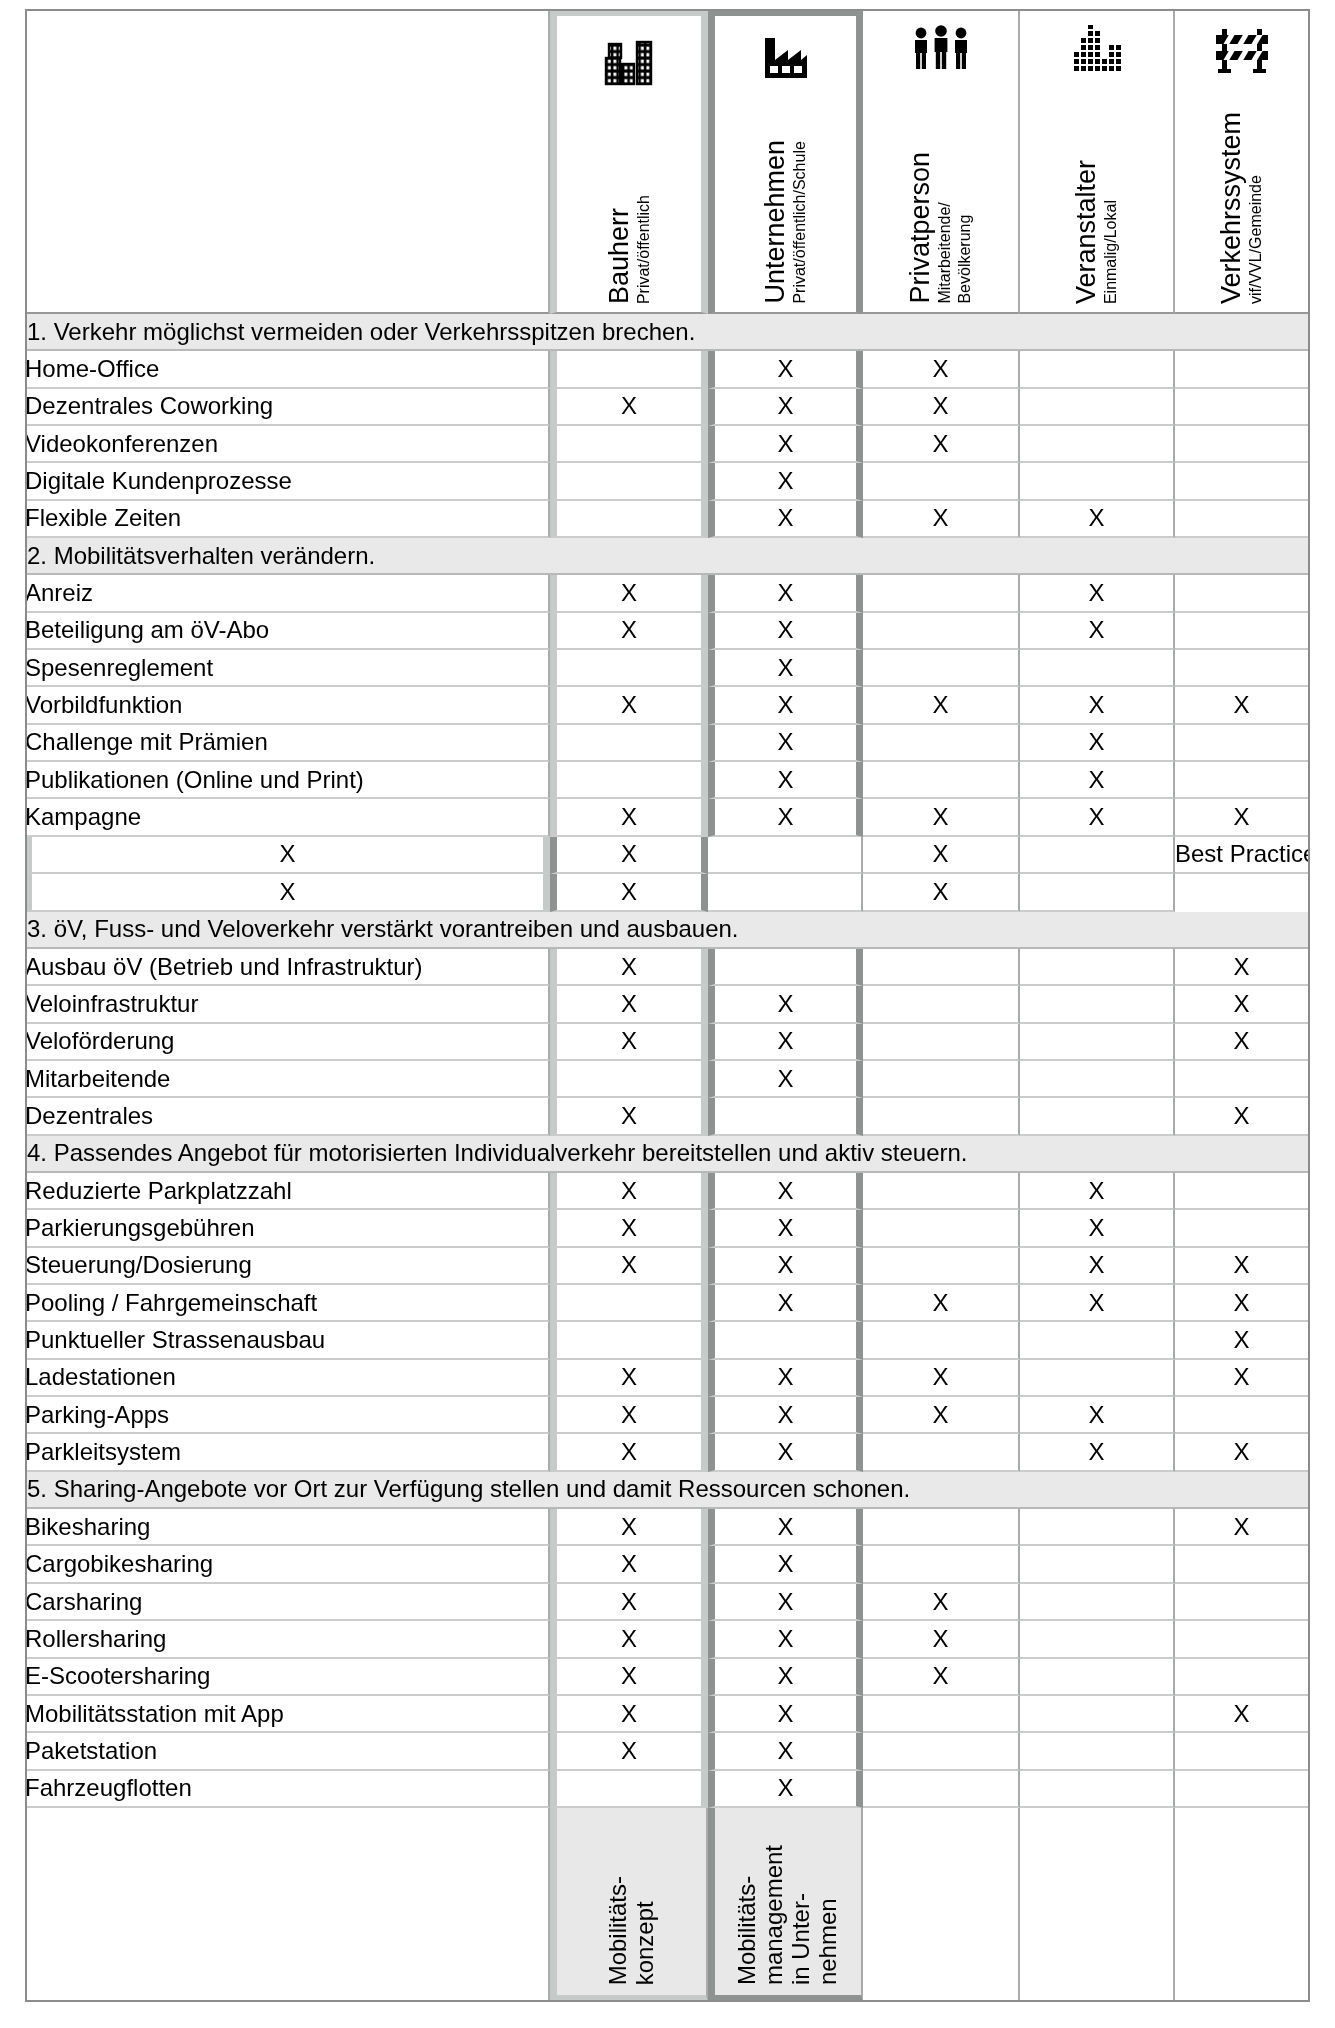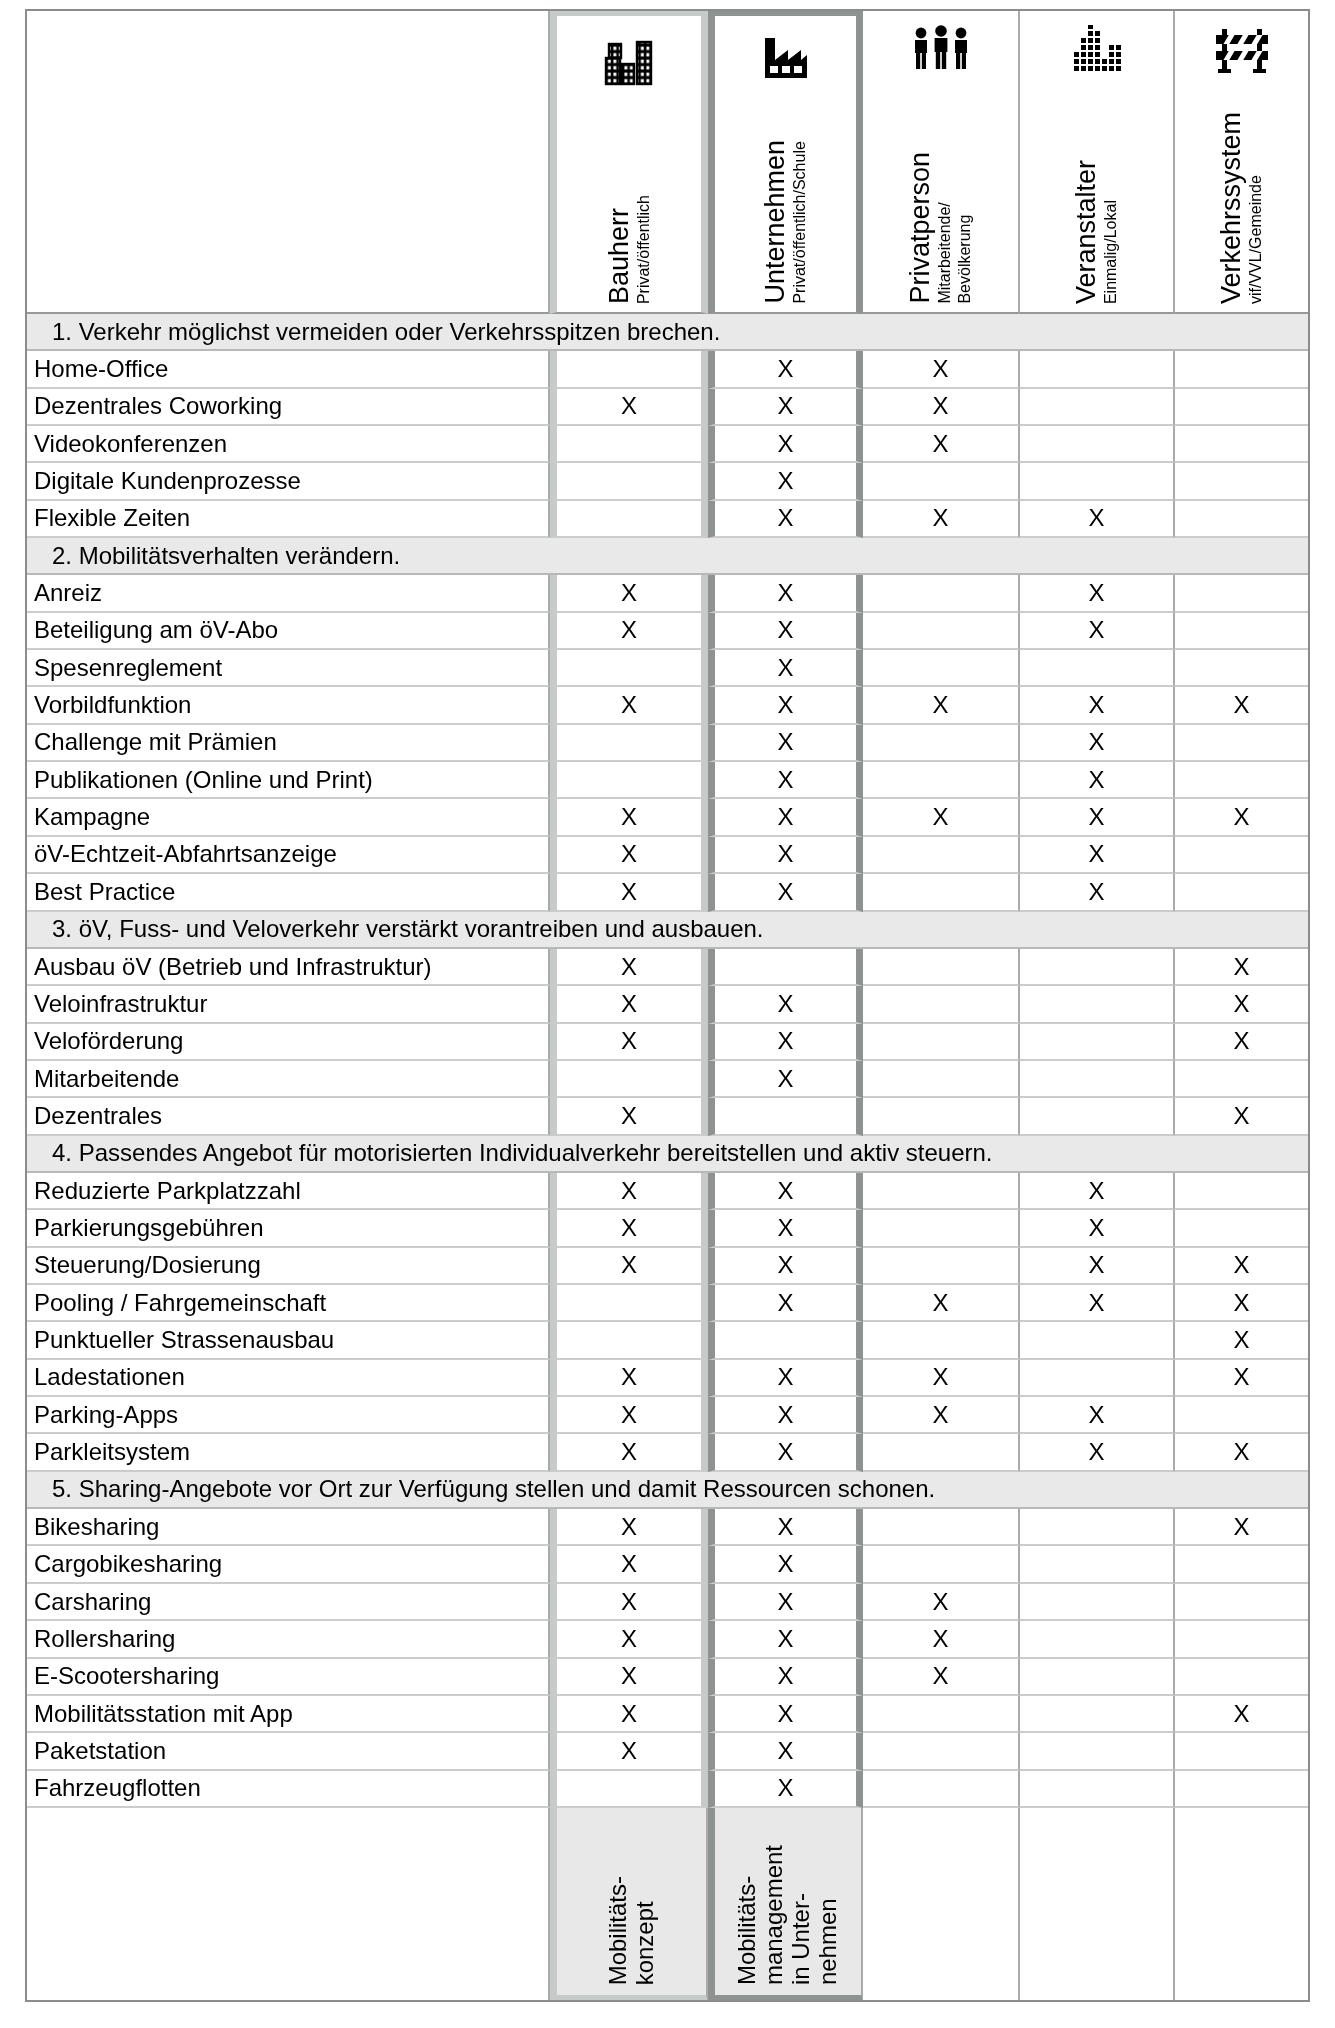--- a/index.html
+++ b/index.html
@@ -15,23 +15,23 @@
   .hcell{position:relative;height:305px;background:#fff;
          border-right:2px solid #a9abaa;border-bottom:2px solid #979997}
   .hicon{position:absolute;top:16px;left:0;right:0;display:flex;justify-content:center}
   .hrot{position:absolute;bottom:8px;left:0;right:0;display:flex;justify-content:center}
   .vstack{writing-mode:vertical-rl;transform:rotate(180deg);white-space:nowrap}
   .htitle{font-size:27px;line-height:1.12}
   .hsub{font-size:16px;line-height:1.25}
   
   .cell{height:37.35px;display:flex;align-items:center;font-size:24px;
         border-right:2px solid #a9abaa;border-bottom:2px solid #cbcdcc;background:#fff}
-  .lbl{padding-left:9px;overflow:hidden;white-space:nowrap}
+  .lbl{overflow:hidden;white-space:nowrap}
   .mark{justify-content:center}
-  .band{grid-column:1/-1;height:37.35px;display:flex;align-items:center;padding-left:27px;
+  .band{grid-column:1/-1;height:37.35px;display:flex;align-items:center;padding-left:2px;
         font-size:24px;background:#e9e9e9;border-bottom:2px solid #b7b9b8}
   
   .fb{border-left:7px solid #c6cac9;border-right:7px solid #c6cac9}
   .fu{border-left:7px solid #8e9291;border-right:7px solid #8e9291}
   .hcell.fb{border-top:7px solid #c6cac9}
   .hcell.fu{border-top:7px solid #8e9291}
   
   .fcell{height:194px;background:#fff;border-right:2px solid #a9abaa;position:relative}
   .fcell.fb{border-bottom:7px solid #c6cac9;background:#e7e8e7}
   .fcell.fu{border-bottom:7px solid #8e9291;background:#e7e8e7}
@@ -260,21 +260,20 @@
       <div class="cell mark fu">X</div>
       <div class="cell mark"></div>
       <div class="cell mark">X</div>
       <div class="cell mark"></div>
       <div class="cell lbl">Kampagne</div>
       <div class="cell mark fb">X</div>
       <div class="cell mark fu">X</div>
       <div class="cell mark">X</div>
       <div class="cell mark">X</div>
       <div class="cell mark">X</div>
-      <div class="cell lbl">öV-Echtzeit-Abfahrtsanzeige</div>
       <div class="cell mark fb">X</div>
       <div class="cell mark fu">X</div>
       <div class="cell mark"></div>
       <div class="cell mark">X</div>
       <div class="cell mark"></div>
       <div class="cell lbl">Best Practice</div>
       <div class="cell mark fb">X</div>
       <div class="cell mark fu">X</div>
       <div class="cell mark"></div>
       <div class="cell mark">X</div>

